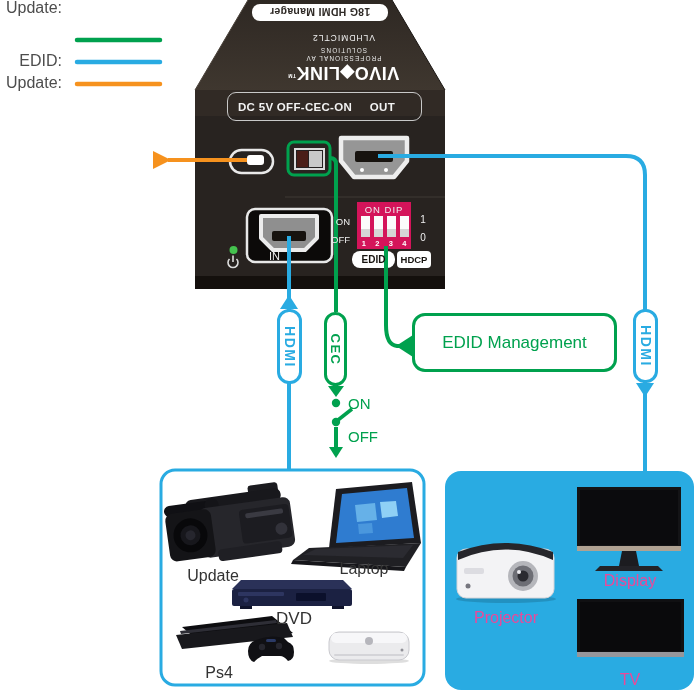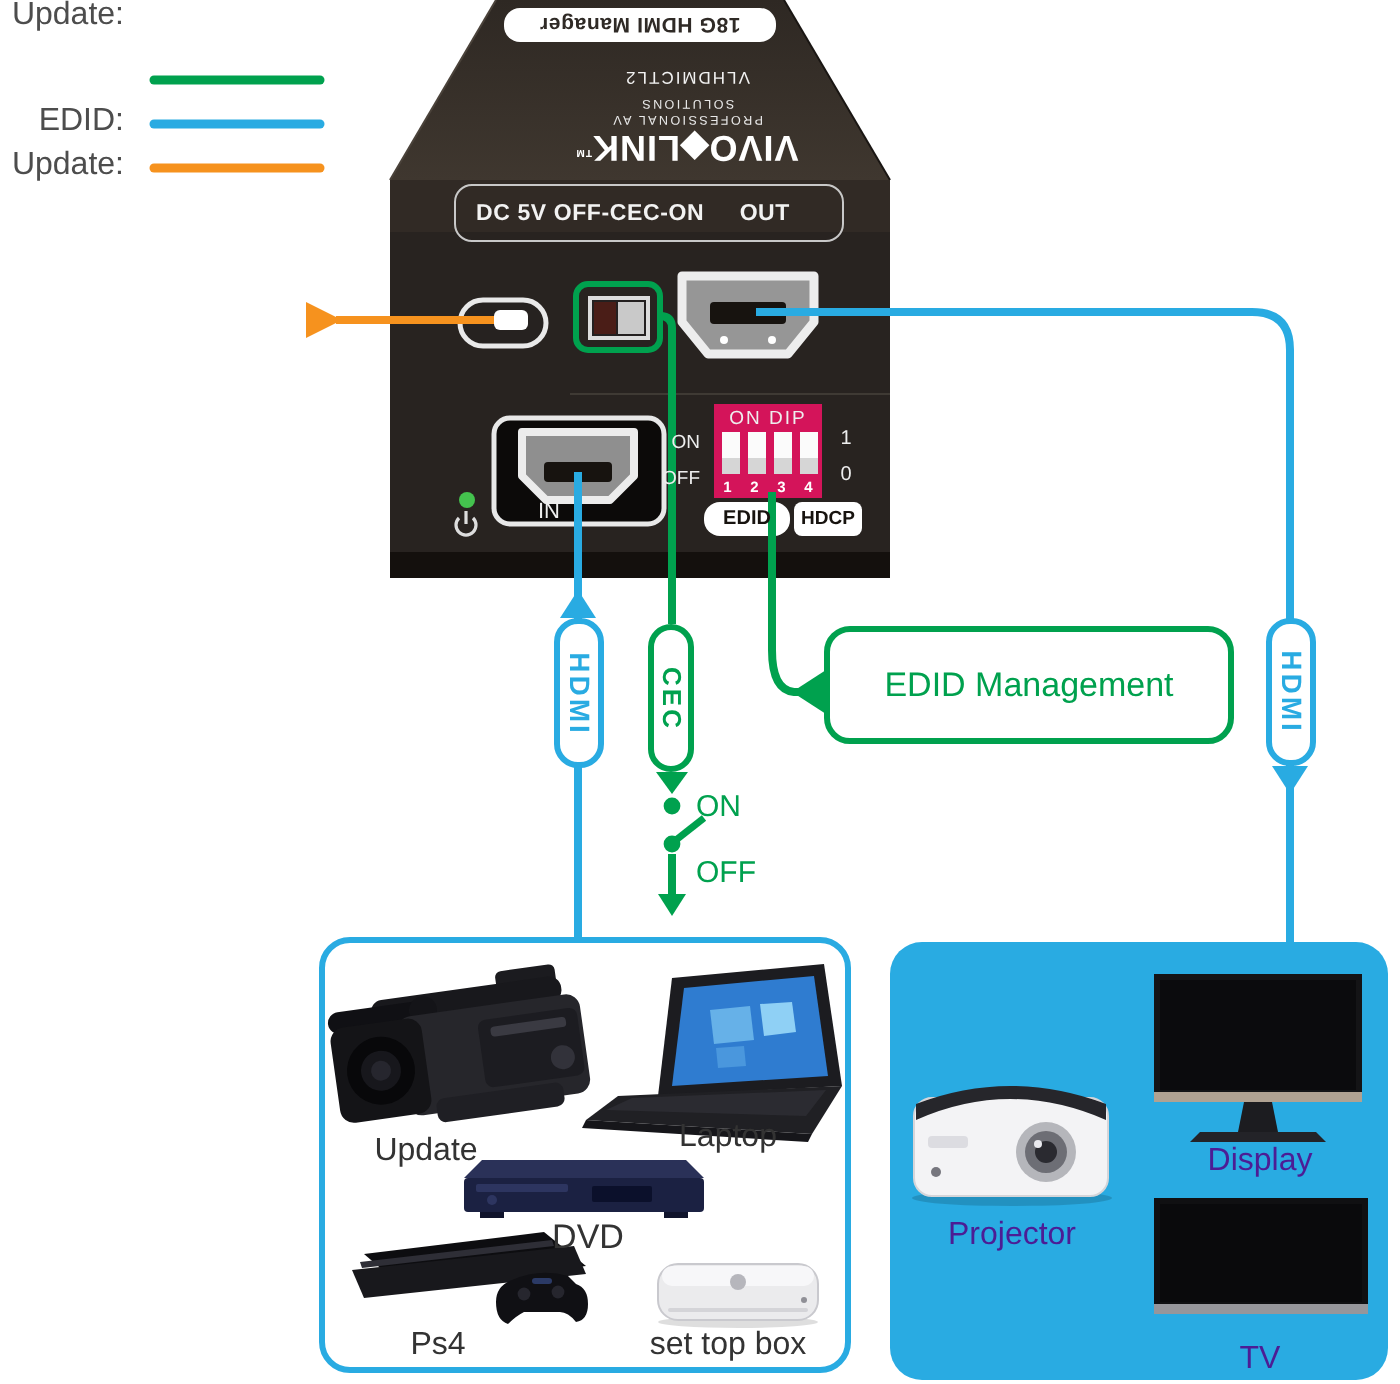--- a/index.html
+++ b/index.html
@@ -23,21 +23,21 @@
   .callout-orange{background:#fff;border:3px solid #F6921E;border-radius:9px;color:#F6921E;
                   font-size:16px;display:flex;align-items:center;justify-content:center}
   .callout-green{background:#fff;border:3px solid #00A14E;border-radius:13px;color:#00A14E;
                  font-size:17px;display:flex;align-items:center;justify-content:center;line-height:24px}
   .pill-v{background:#fff;border-radius:12px;display:flex;align-items:center;justify-content:center}
   .pill-v span{transform:rotate(90deg);white-space:nowrap;font-weight:bold;letter-spacing:1.5px;font-size:14px}
   .pill-blue{border:3px solid #29ABE2;color:#29ABE2}
   .pill-green{border:3px solid #00A14E;color:#00A14E}
   .swlabel{color:#00A14E;font-size:15px}
   .devlabel{font-size:16px;color:#333;text-align:center}
-  .sinklabel{font-size:16px;color:#4c1d95;text-align:center}
+  .sinklabel{font-size:16px;color:#ec4899;text-align:center}
 </style>
 </head>
 <body>
 
 <div id="canvas">
 
   <svg class="abs" style="left:0;top:0" width="700" height="692" viewBox="0 0 700 692">
     <defs>
       <linearGradient id="topface" x1="0" y1="0" x2="0" y2="1">
         <stop offset="0" stop-color="#2e2823"></stop>
@@ -263,19 +263,18 @@
   <div class="abs swlabel" style="left:348px;top:428px;width:44px">OFF</div>
 
   <div class="abs callout-green" style="left:412px;top:313px;width:205px;height:59px">
     <div>EDID Management</div>
   </div>
 
   <div class="abs devlabel" style="left:173px;top:567px;width:80px">Update</div>
   <div class="abs devlabel" style="left:324px;top:560px;width:80px">Laptop</div>
   <div class="abs devlabel" style="left:264px;top:609px;width:60px;font-size:17px">DVD</div>
   <div class="abs devlabel" style="left:189px;top:664px;width:60px">Ps4</div>
-  <div class="abs devlabel" style="left:304px;top:664px;width:120px">set top box</div>
 
   <div class="abs sinklabel" style="left:456px;top:609px;width:100px">Projector</div>
   <div class="abs sinklabel" style="left:590px;top:572px;width:80px">Display</div>
   <div class="abs sinklabel" style="left:600px;top:671px;width:60px">TV</div>
 
 </div>
 
 </body></html>

